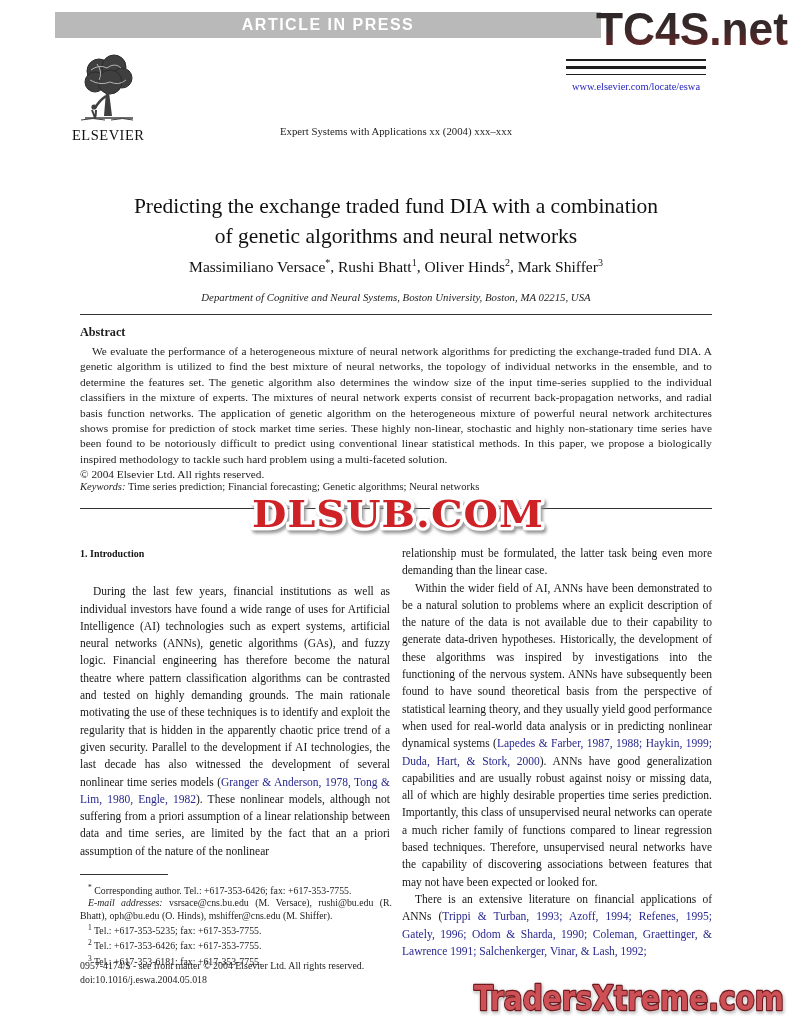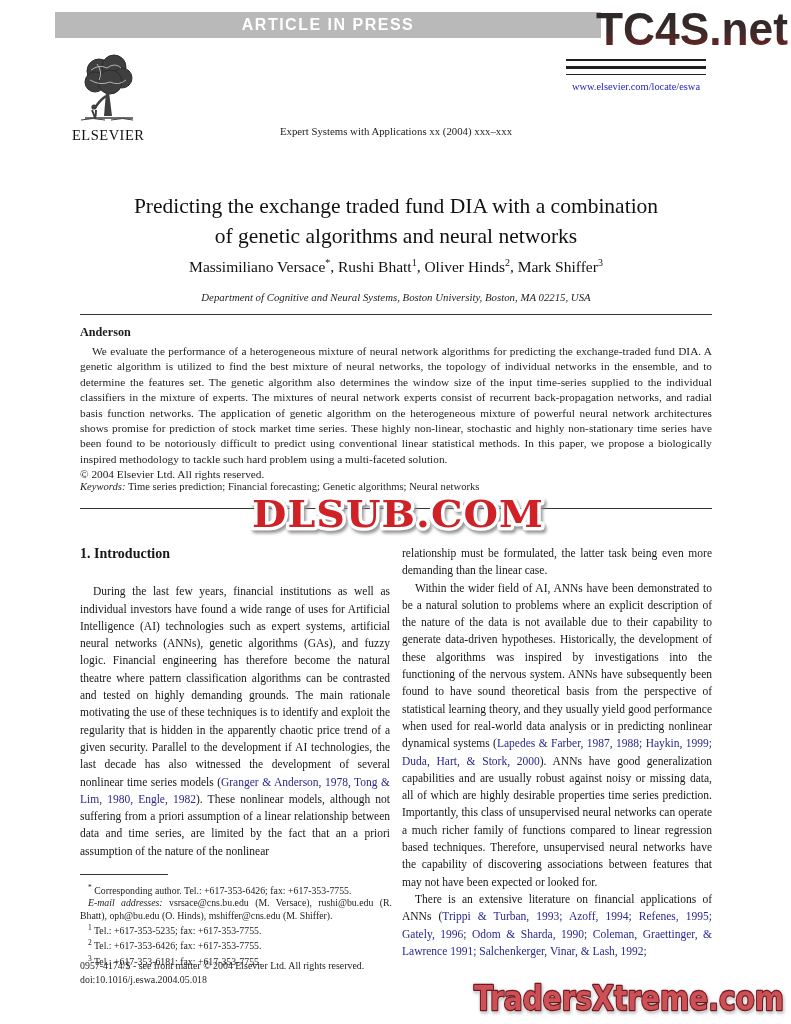--- a/index.html
+++ b/index.html
@@ -46,21 +46,21 @@
   .keywords{position:absolute;left:80px;top:481px;width:632px;font-size:10.6px;}
   .keywords .kw-label{font-style:italic;}
   .hr2{position:absolute;left:80px;top:508px;width:632px;border-top:1.2px solid #333;}
 
   .dlsub{position:absolute;left:243px;top:487px;}
 
   
   .col{position:absolute;top:545px;font-size:11.5px;line-height:17.3px;text-align:justify;color:#161616;}
   .col-left{left:80px;width:310px;}
   .col-right{left:402px;width:310px;}
-  .sec-head{font-size:14px;font-weight:bold;text-align:left;margin:0 0 21px 0;}
+  .sec-head{font-size:10px;font-weight:bold;text-align:left;margin:0 0 21px 0;}
   .col p{margin:0;}
   .col p.indent{text-indent:13px;}
   .cite{color:#28288e;cursor:pointer;}
 
   
   .footnotes{position:absolute;left:80px;top:874px;width:312px;font-size:9.8px;
         line-height:12.2px;text-align:justify;color:#222;}
   .fn-rule{width:88px;border-top:1px solid #333;margin-bottom:7px;}
   .footnotes sup{font-size:7.5px;}
   .fn-first{text-indent:8px;}
@@ -128,21 +128,21 @@
   </div>
 
   <div class="authors">
     <span>Massimiliano Versace</span><sup>*</sup><span>, Rushi Bhatt</span><sup>1</sup><span>, Oliver Hinds</span><sup>2</sup><span>, Mark Shiffer</span><sup>3</sup>
   </div>
 
   <div class="affiliation">Department of Cognitive and Neural Systems, Boston University, Boston, MA 02215, USA</div>
 
   <div class="hr1"></div>
 
-  <div class="abstract-head">Anderson</div>
+  <div class="abstract-head">Abstract</div>
   <div class="abstract-body">
     <div class="para">We evaluate the performance of a heterogeneous mixture of neural network algorithms for predicting the exchange-traded fund DIA. A genetic algorithm is utilized to find the best mixture of neural networks, the topology of individual networks in the ensemble, and to determine the features set. The genetic algorithm also determines the window size of the input time-series supplied to the individual classifiers in the mixture of experts. The mixtures of neural network experts consist of recurrent back-propagation networks, and radial basis function networks. The application of genetic algorithm on the heterogeneous mixture of powerful neural network architectures shows promise for prediction of stock market time series. These highly non-linear, stochastic and highly non-stationary time series have been found to be notoriously difficult to predict using conventional linear statistical methods. In this paper, we propose a biologically inspired methodology to tackle such hard problem using a multi-faceted solution.</div>
     <div>© 2004 Elsevier Ltd. All rights reserved.</div>
   </div>
 
   <div class="keywords">
     <span class="kw-label">Keywords:</span><span> Time series prediction; Financial forecasting; Genetic algorithms; Neural networks</span>
   </div>
 
   <div class="hr2"></div>

